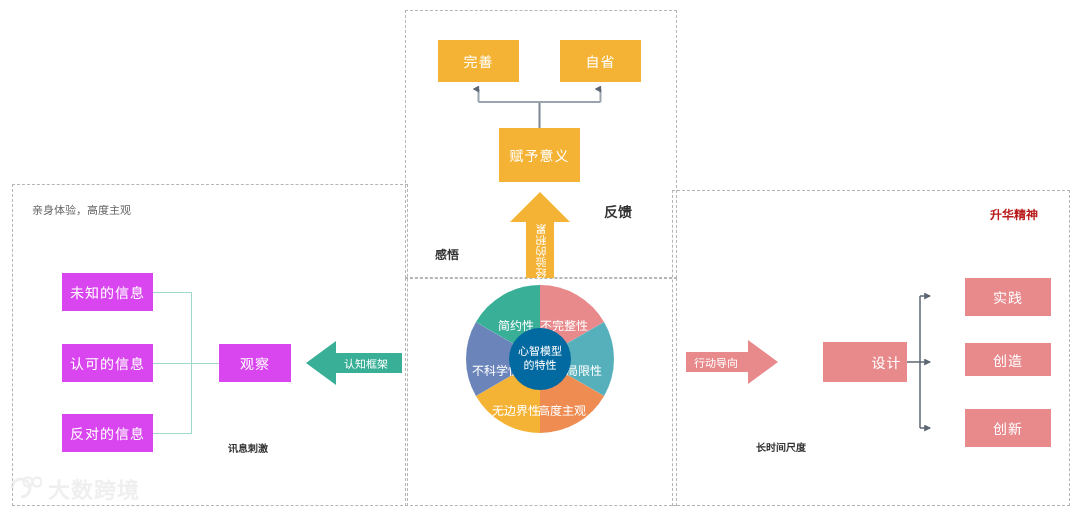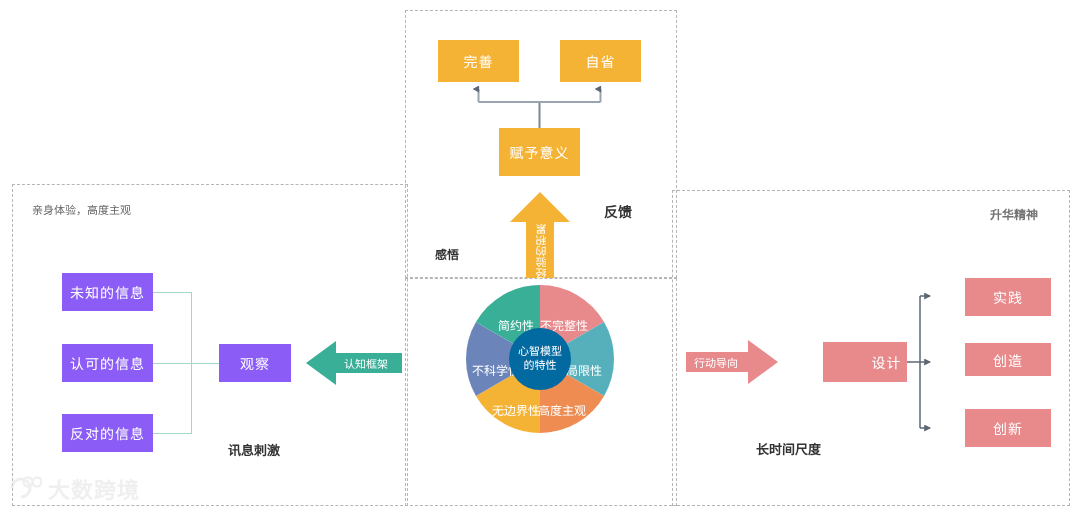--- a/index.html
+++ b/index.html
@@ -28,28 +28,28 @@
   
   .box{
     position:absolute;
     display:flex;align-items:center;justify-content:center;
     color:#ffffff;
     font-size:14px;
     letter-spacing:1px;
     box-sizing:border-box;
     white-space:nowrap;
   }
-  .box.teal   {background:#8b5cf6;}
+  .box.teal   {background:#d946ef;}
   .box.amber  {background:#f5b335;}
   .box.salmon {background:#e8898c;margin-left:32px;}
 
   
   .caption{
     position:absolute;
-    font-size:13px;
+    font-size:10px;
     font-weight:bold;
     color:#333333;
     white-space:nowrap;
   }
   .note{
     position:absolute;
     font-size:11px;
     color:#666666;
     white-space:nowrap;
   }
@@ -146,21 +146,21 @@
   </div>
 
   <div class="caption" style="left:228px;top:440px;">讯息刺激</div>
 
   <div class="box amber" style="left:438px;top:40px;width:81px;height:42px;">
     <span>完善</span>
   </div>
   <div class="box amber" style="left:560px;top:40px;width:81px;height:42px;">
     <span>自省</span>
   </div>
-  <div class="box amber" style="left:499px;top:128px;width:81px;height:48px;">
+  <div class="box amber" style="left:499px;top:128px;width:81px;height:54px;">
     <span>赋予意义</span>
   </div>
 
   <svg class="overlay">
     <defs>
       <marker id="ah-gray" markerWidth="7" markerHeight="7" refX="3.5" refY="5.8" orient="auto" markerUnits="userSpaceOnUse">
         <polygon points="0,6.4 3.5,0 7,6.4" fill="#5d6773"></polygon>
       </marker>
       <marker id="ah-gray-r" markerWidth="7" markerHeight="7" refX="5.8" refY="3.5" orient="auto" markerUnits="userSpaceOnUse">
         <polygon points="0,0 7,3.5 0,7" fill="#5d6773"></polygon>
@@ -208,21 +208,21 @@
     <div class="pie-label" style="left:96px;top:124px;">高度主观</div>
     <div class="pie-label" style="left:50px;top:124px;">无边界性</div>
     <div class="pie-label" style="left:30px;top:84px;">不科学性</div>
     <div class="pie-label" style="left:50px;top:39px;">简约性</div>
     <div id="pie-hub">
       <span>心智模型</span>
       <span>的特性</span>
     </div>
   </div>
 
-  <div class="note" style="left:990px;top:205px;font-size:12px;font-weight:bold;color:#737373;">升华精神</div>
+  <div class="note" style="left:990px;top:205px;font-size:12px;font-weight:bold;color:#b91c1c;">升华精神</div>
 
   <div class="block-arrow" style="left:686px;top:338px;width:92px;height:48px;">
     <svg width="92" height="48" viewBox="0 0 92 48">
       <polygon points="92,24 62,2 62,14 0,14 0,34 62,34 62,46" fill="#e8898c"></polygon>
     </svg>
     <span class="arrow-text" style="left:8px;top:16px;">行动导向</span>
   </div>
 
   <div class="box salmon" style="left:791px;top:342px;width:84px;height:40px;padding-left:43px;">
     <span>设计</span>

